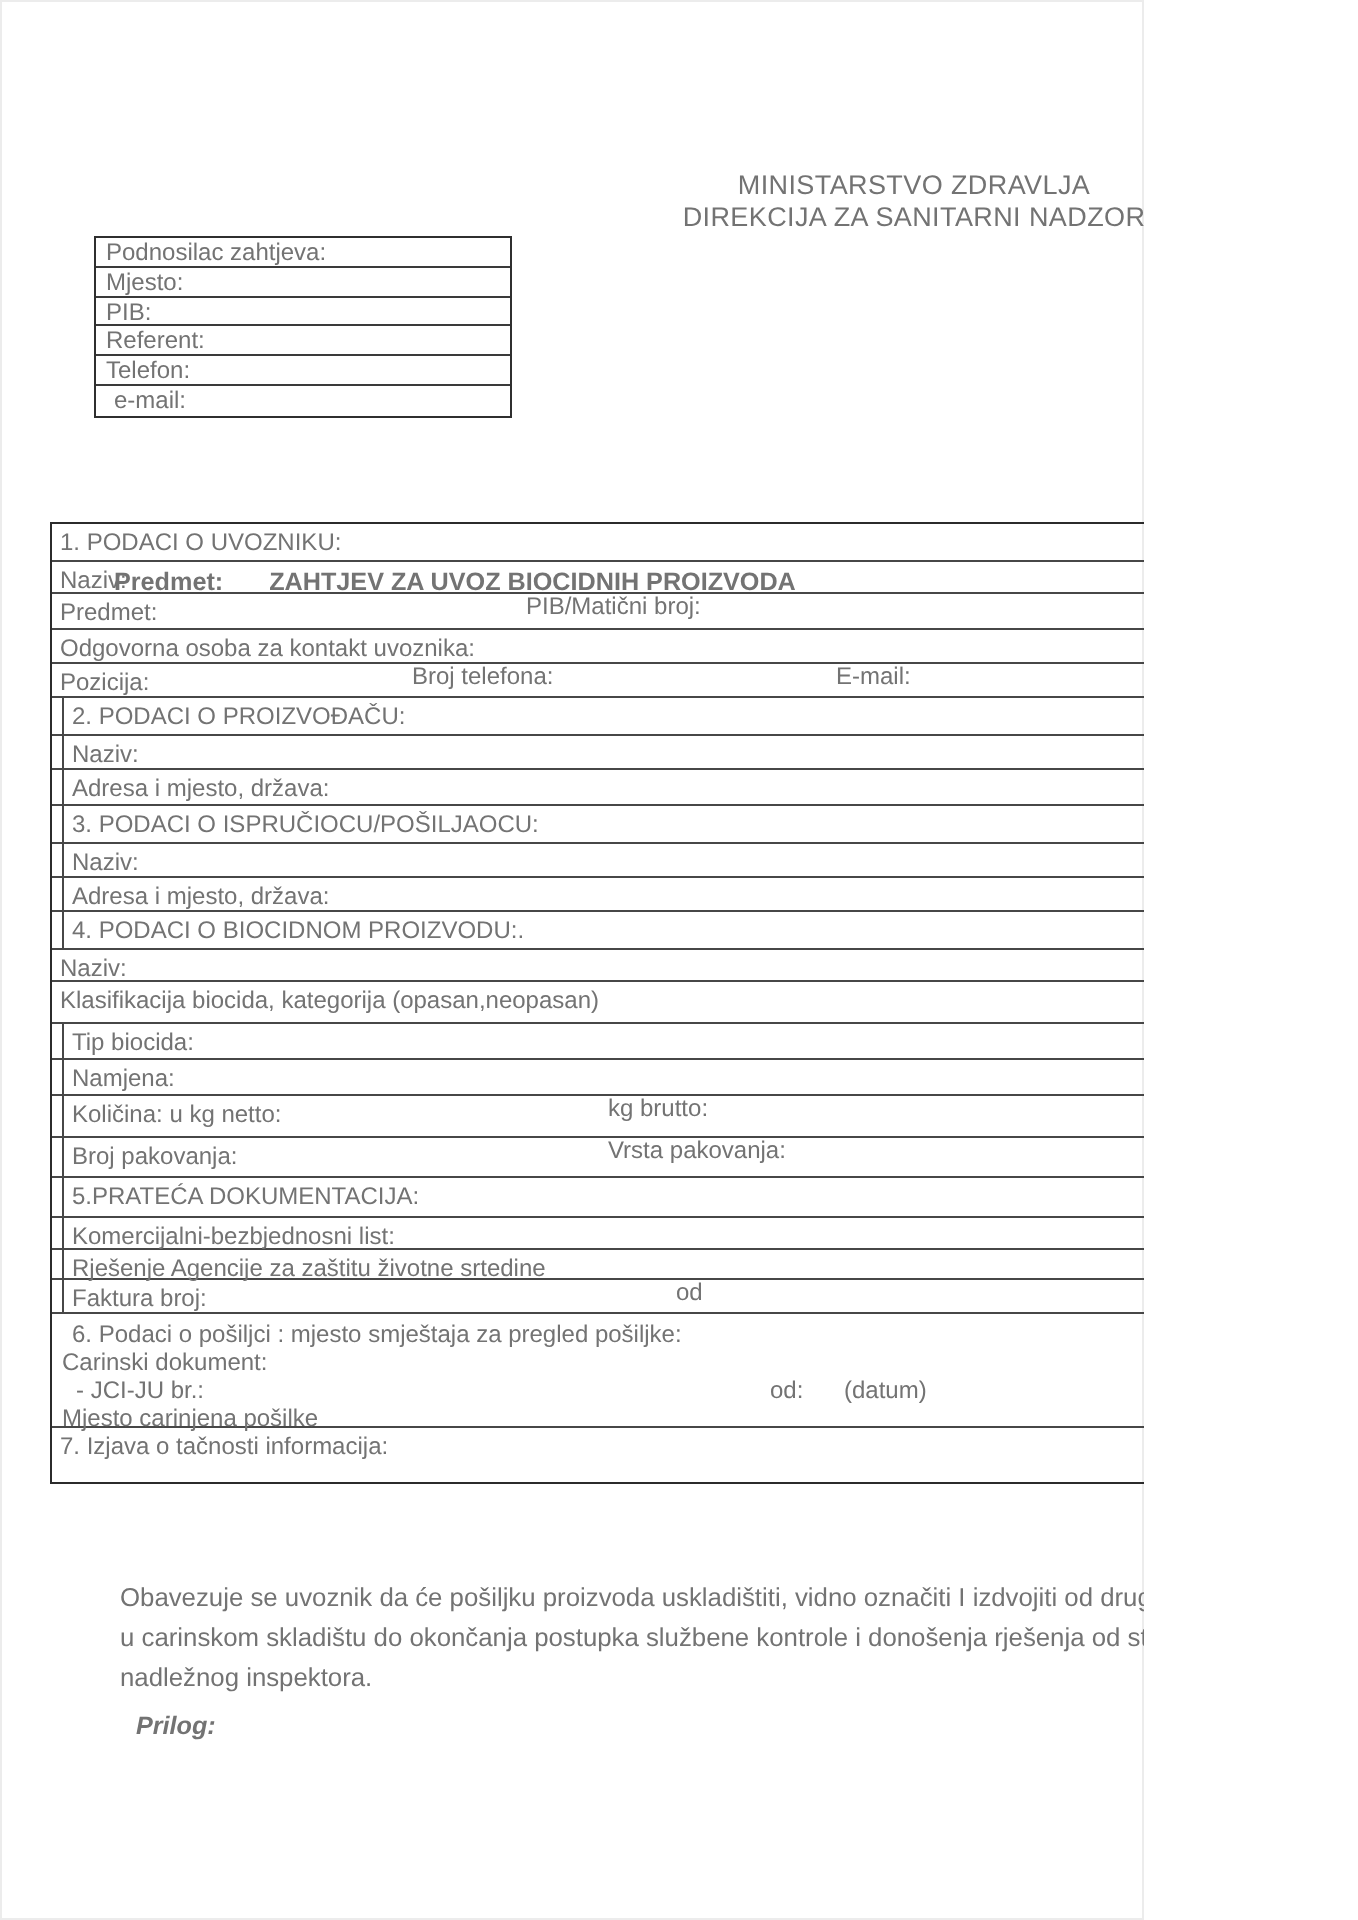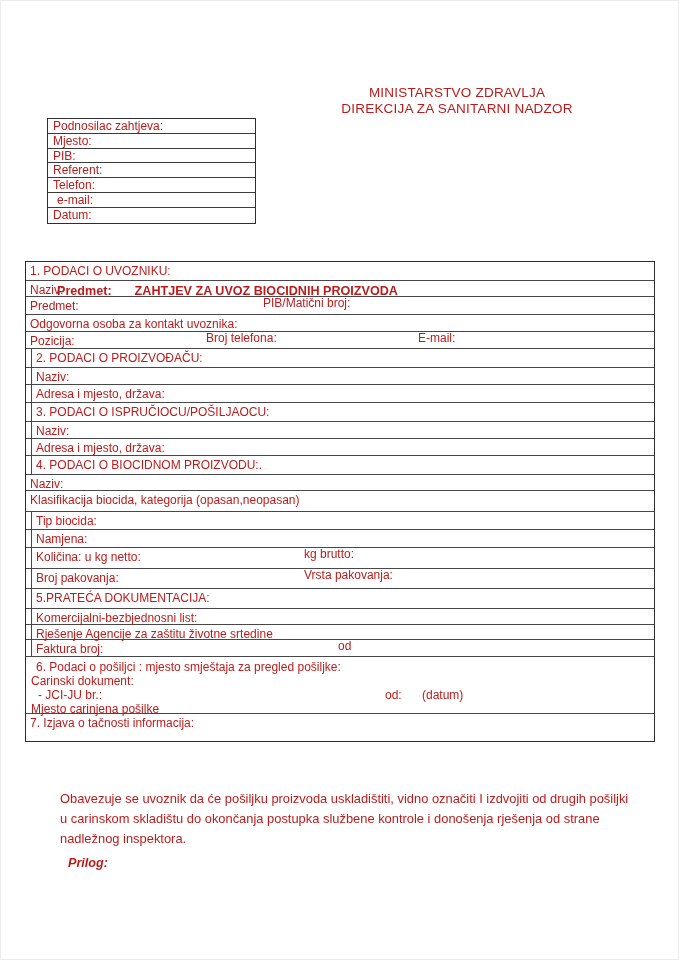--- a/index.html
+++ b/index.html
@@ -1,18 +1,18 @@
 <!DOCTYPE html>
 <html><head>
 <meta charset="utf-8">
 <style>
   html,body { margin:0; padding:0; background:#ffffff; }
   .page {
-    position:relative; width:679px; height:960px; background:#ffffff;
-    font-family:"Liberation Sans", sans-serif; color:#b91c1c; overflow:hidden;
+    position:relative; width:572px; height:960px; background:#ffffff;
+    font-family:"Liberation Sans", sans-serif; color:#737373; overflow:hidden;
     box-shadow: inset 0 0 0 1px #ececec;
   }
 
   
   .ministry { position:absolute; left:338px; top:85px; width:238px; text-align:center;
               font-size:13.5px; line-height:15.5px; letter-spacing:.2px; }
 
   
   .applicant { position:absolute; left:47px; top:118px; width:209px;
                border:1.5px solid #2f2f2f; box-sizing:border-box; }
@@ -59,21 +59,20 @@
     <div>DIREKCIJA ZA SANITARNI NADZOR</div>
   </div>
 
   <div class="applicant">
     <div class="arow">Podnosilac zahtjeva:</div>
     <div class="arow">Mjesto:</div>
     <div class="arow">PIB:</div>
     <div class="arow">Referent:</div>
     <div class="arow">Telefon:</div>
     <div class="arow email-row">e-mail:</div>
-    <div class="arow">Datum:</div>
   </div>
 
   <div class="predmet">
     <span>Predmet:</span><span class="subject">ZAHTJEV ZA UVOZ BIOCIDNIH PROIZVODA</span>
   </div>
 
   <div class="formtable">
 
     <div class="frow h19">1. PODACI O UVOZNIKU:</div>
     <div class="frow h16">Naziv:</div>

